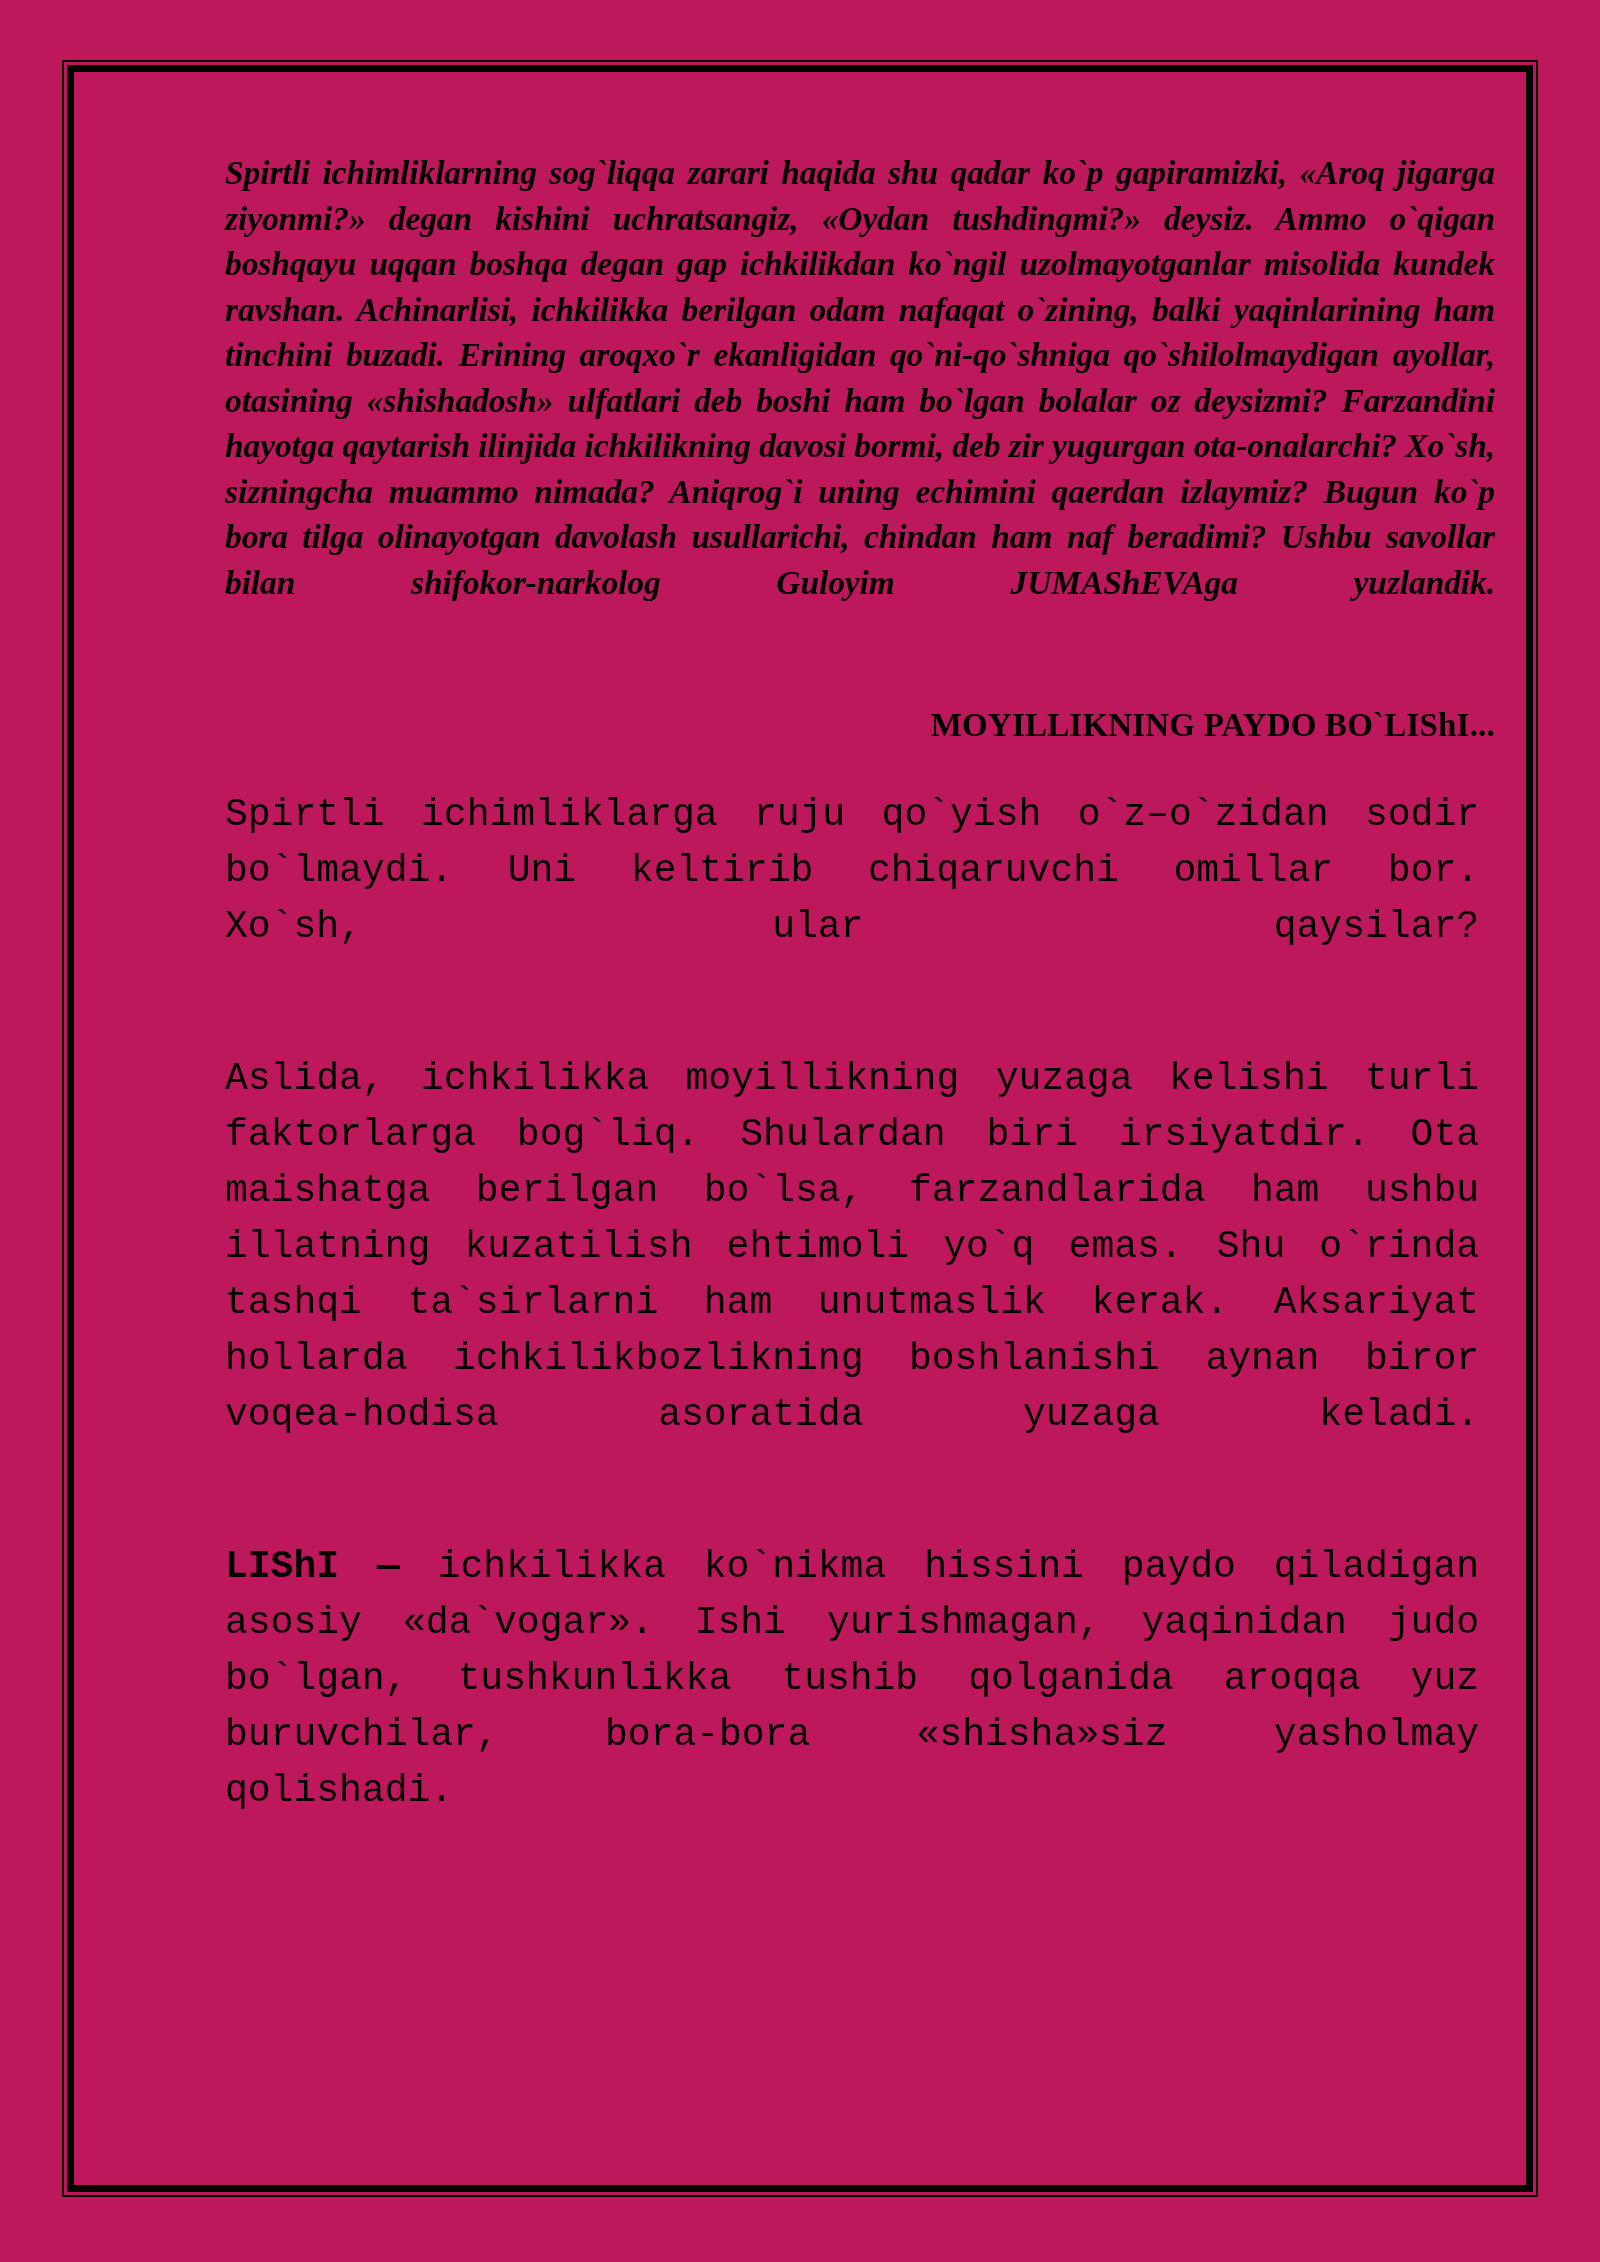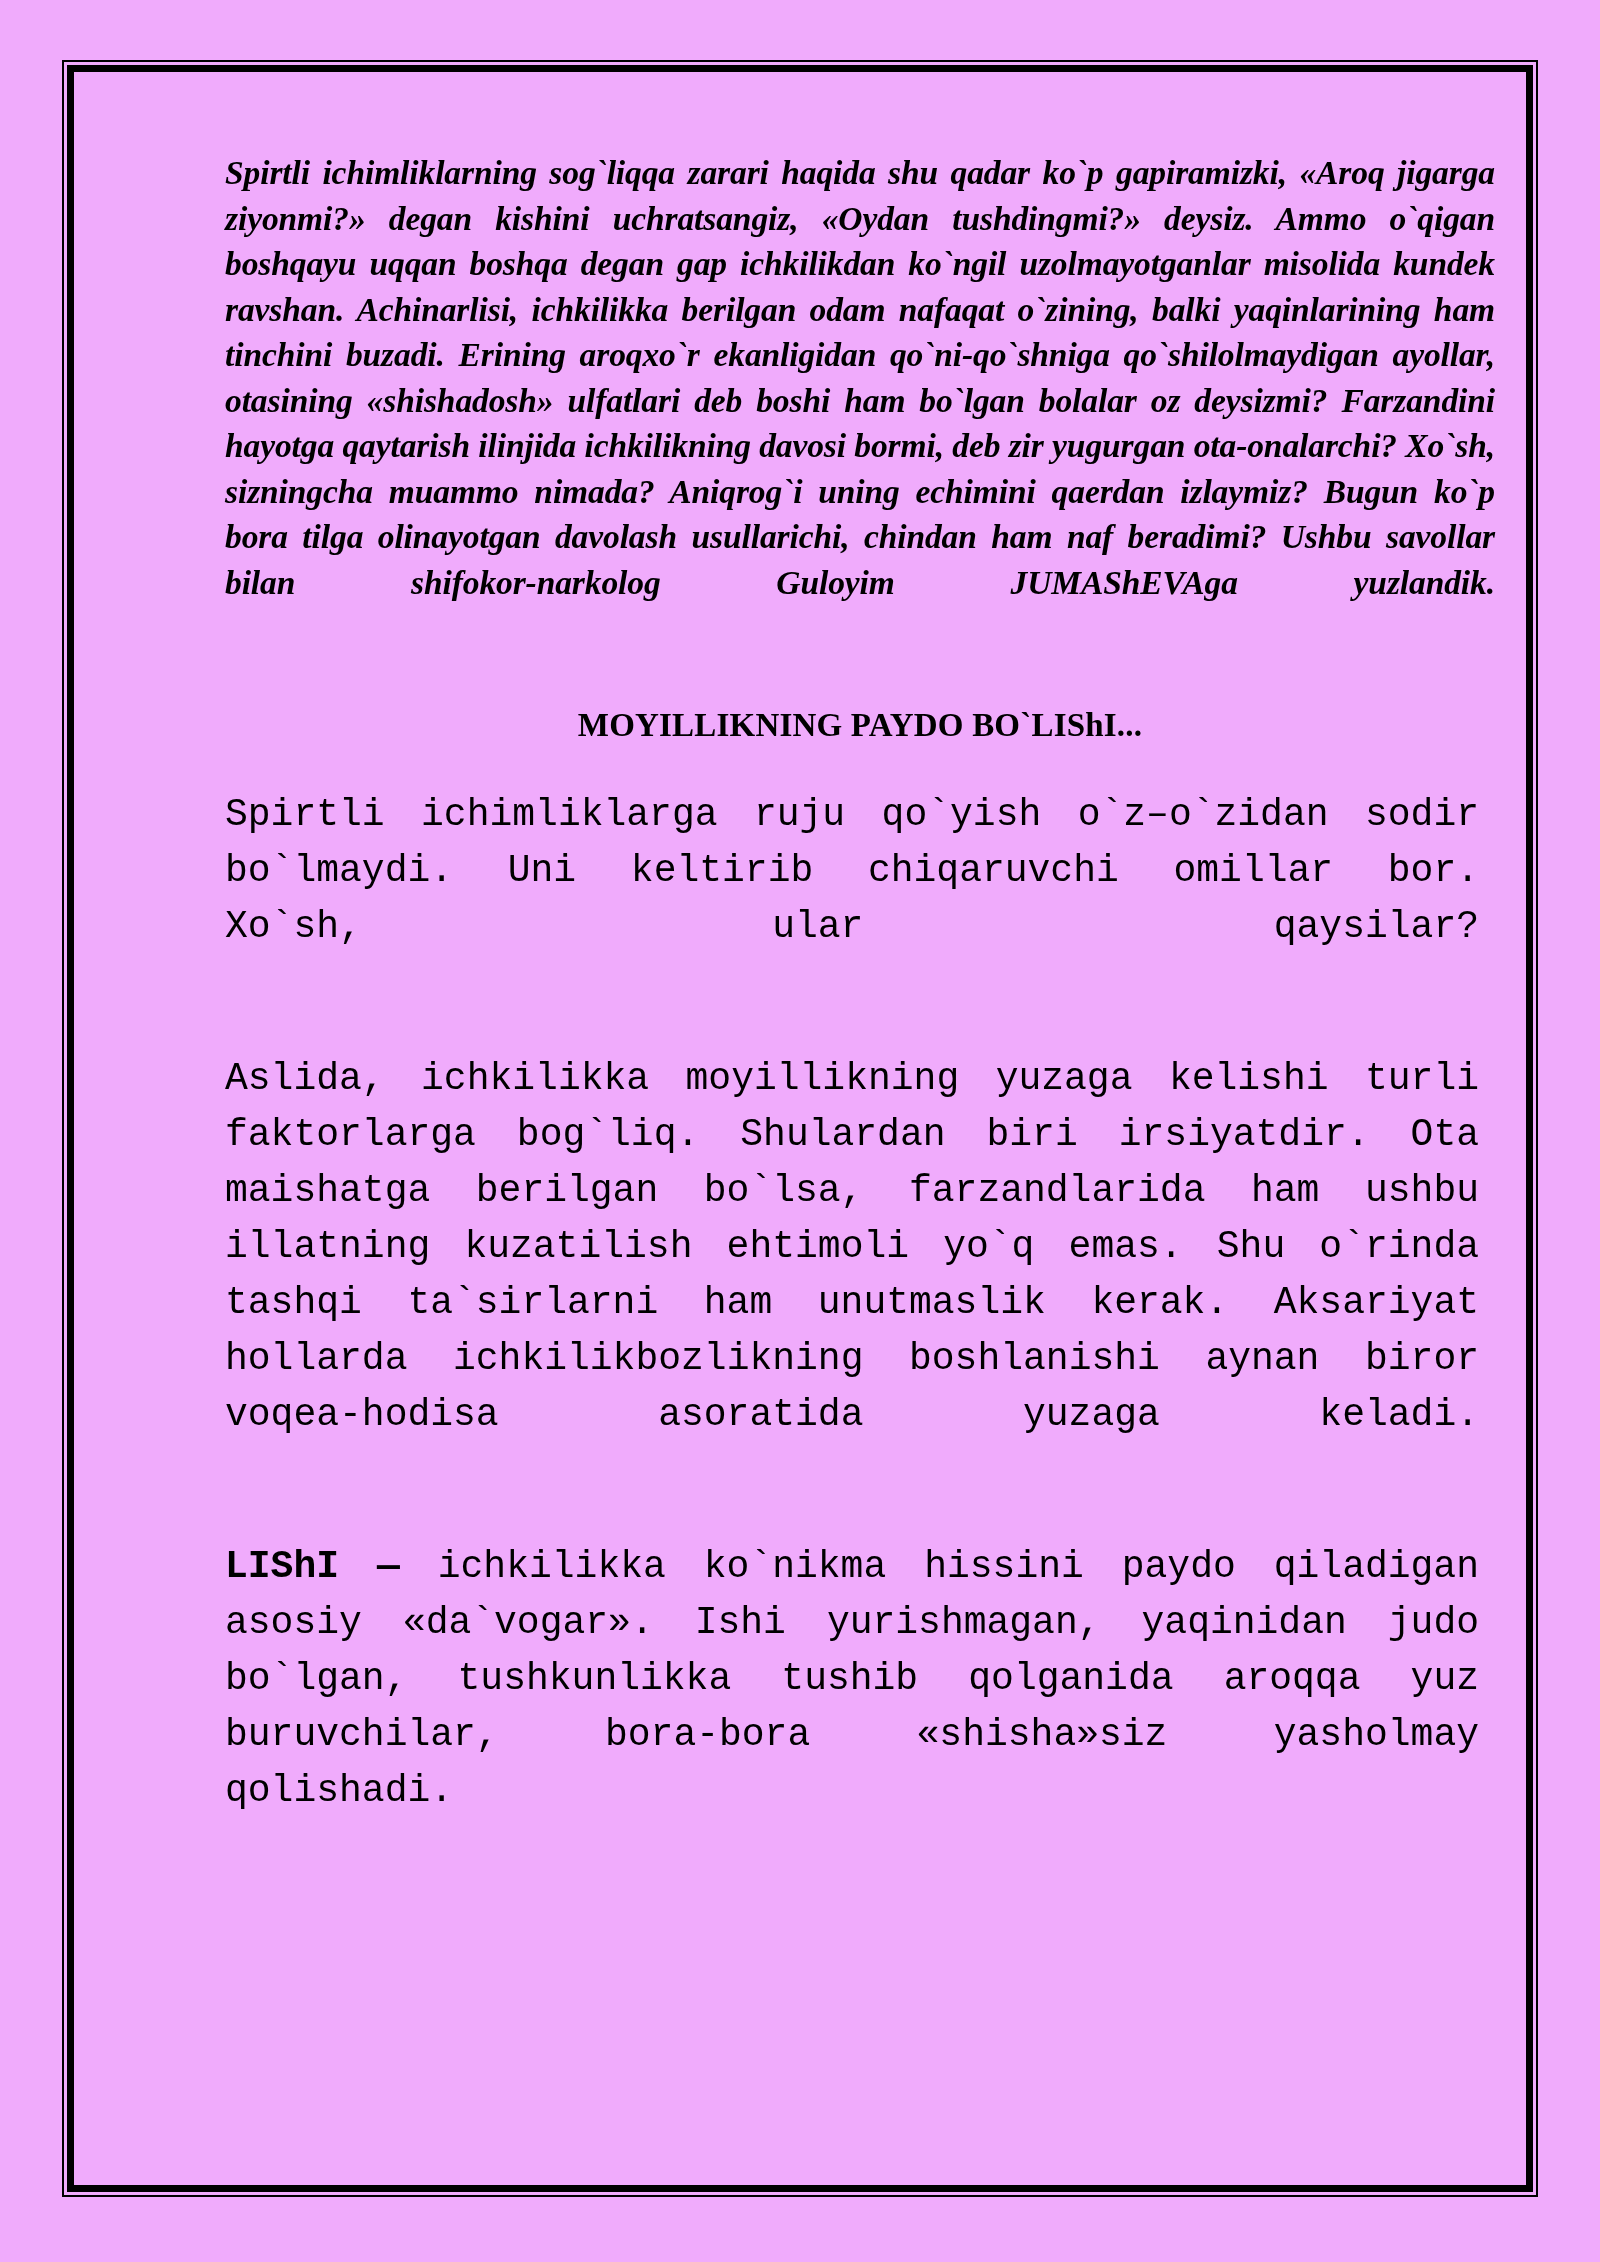--- a/index.html
+++ b/index.html
@@ -12,21 +12,21 @@
     height: 2262px;
     font-family: "Liberation Serif", "DejaVu Serif", serif;
     color: #000000;
     overflow: hidden;
   }
 
   .page {
     position: relative;
     width: 1600px;
     height: 2262px;
-    background: #f0abfc;
+    background: #be185d;
     box-sizing: border-box;
   }
 
   
   .page-border-outer {
     position: absolute;
     left: 62px;
     top: 60px;
     width: 1476px;
     height: 2137px;
@@ -62,21 +62,21 @@
     text-justify: inter-word;
     margin: 0 0 0 0;
     letter-spacing: -0.1px;
   }
 
   .section-heading {
     font-size: 33px;
     line-height: 44px;
     font-weight: bold;
     font-style: normal;
-    text-align: center;
+    text-align: right;
     margin: 52px 0 0 0;
     letter-spacing: 0.2px;
   }
 
   .body-para {
     font-size: 38px;
     line-height: 56px;
     font-weight: normal;
     text-align: justify;
     text-justify: inter-word;

